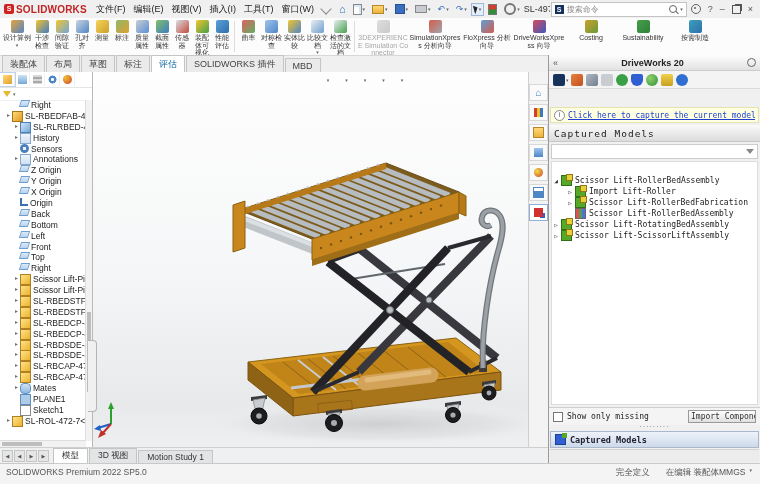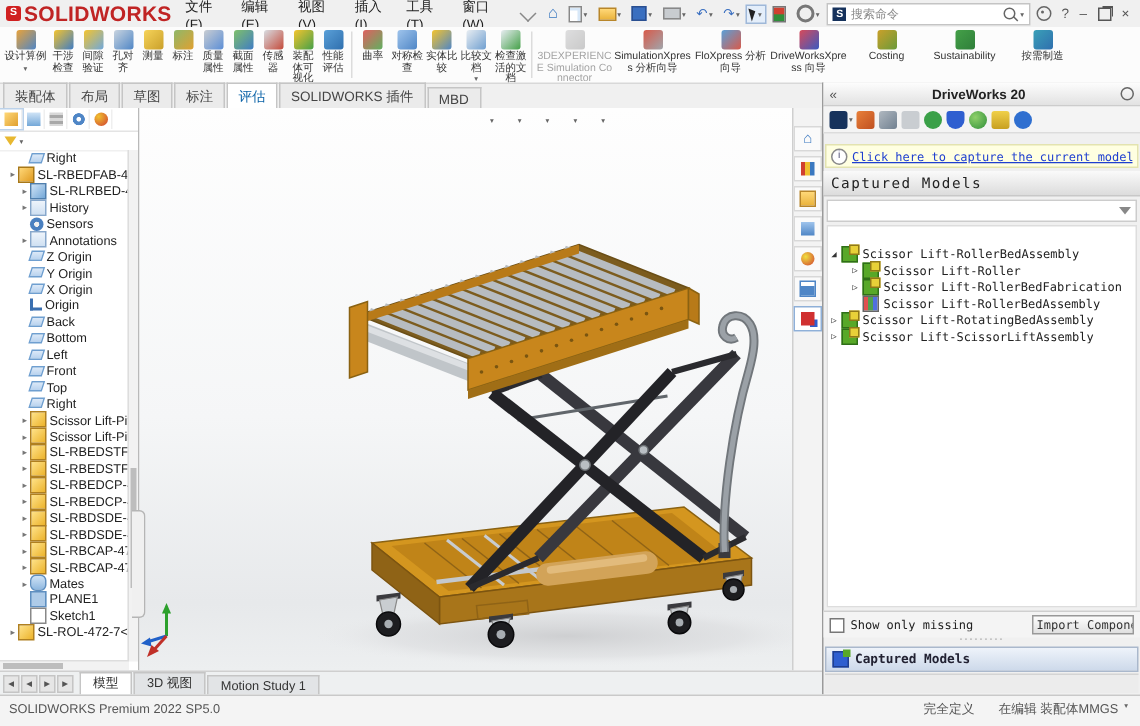--- a/index.html
+++ b/index.html
@@ -4,21 +4,21 @@
 <style>
   html,body{margin:0;padding:0}
   body{width:760px;height:484px;position:relative;overflow:hidden;background:#f0f0f0;
        font-family:"Liberation Sans",sans-serif;font-size:9px;color:#333}
   
   .titlebar{position:absolute;top:0;left:0;right:0;height:18px;background:#f0f0f0;
             border-bottom:1px solid #e0e0e0;display:flex;align-items:center;padding:0 4px;gap:1px}
   .brand{display:flex;align-items:center;gap:2px;margin-right:4px}
   .slogo{width:10px;height:10px;background:#d02020;color:#fff;font-size:7px;font-weight:bold;
          text-align:center;line-height:10px;border-radius:2px}
-  .bname{color:#c02424;font-weight:bold;font-size:14px;letter-spacing:.2px}
+  .bname{color:#c02424;font-weight:bold;font-size:10px;letter-spacing:.2px}
   .menu{padding:0 4px;color:#222;cursor:default}
   .pin{width:7px;height:7px;border-left:1px solid #888;border-bottom:1px solid #888;transform:rotate(-45deg);margin:0 3px}
   .qa{display:flex;align-items:center;gap:1px;margin-left:2px}
   .qbtn{display:flex;align-items:center;gap:1px;padding:1px 2px;border:1px solid transparent}
   .qbtn[data-active="true"]{border-color:#9fb8d8;background:#e4eefa}
   .car{font-size:5px;color:#666}
   .qa-home{color:#3a78c0;font-size:11px;line-height:10px}
   .qa-doc{width:7px;height:9px;background:#fff;border:1px solid #888;box-shadow:inset -2px 2px 0 #d8e8f8}
   .qa-folder{width:10px;height:7px;background:linear-gradient(#ffd878,#eab33c);border:1px solid #b8862a}
   .qa-disk{width:8px;height:8px;background:#3a6fc0;border:1px solid #2a4f90}
@@ -55,21 +55,21 @@
   .ctab[data-active="true"]{background:#fff;color:#0b63a8}
   
   .fpanel{position:absolute;top:72px;left:0;width:92px;bottom:37px;background:#fff;border-right:1px solid #b9b9b9;overflow:hidden}
   .ftabs{height:15px;display:flex;align-items:center;border-bottom:1px solid #e4e4e4}
   .ftab{width:14px;height:13px;display:flex;align-items:center;justify-content:center;border-right:1px solid #efefef}
   .ftab[data-active="true"]{background:#fff;outline:1px solid #bcd2ea}
   .fti{width:9px;height:9px}
   .ffilter{height:12px;display:flex;align-items:center;padding:0 3px;gap:2px;border-bottom:1px solid #f0f0f0}
   .funnel{width:0;height:0;border-left:4px solid transparent;border-right:4px solid transparent;border-top:6px solid #e8b830}
   .ftree{position:absolute;top:28px;bottom:6px;left:0;right:6px;overflow:hidden;font-size:8.5px}
-  .trow{display:flex;align-items:center;height:10.9px;white-space:nowrap;color:#222}
+  .trow{display:flex;align-items:flex-start;height:10.9px;white-space:nowrap;color:#222}
   .trow[data-lv="1"]{padding-left:5px}.trow[data-lv="2"]{padding-left:13px}
   .arr{width:7px;font-size:6px;color:#777;text-align:center;flex:none}
   .ti{width:9px;height:9px;flex:none;margin-right:2px}
   .ti-plane{background:linear-gradient(#dce9f8,#b8d2ee);border:1px solid #6f9fd0;transform:skewX(-18deg);height:5px;width:7px}
   .ti-asm{background:linear-gradient(135deg,#ffd878,#e09a20);border:1px solid #a87818}
   .ti-party{background:linear-gradient(135deg,#ffe38a,#ecb32c);border:1px solid #b08020}
   .ti-partb{background:linear-gradient(135deg,#cfe3f6,#74a8d8);border:1px solid #4f7fae}
   .ti-fold{background:linear-gradient(#eef4fb,#cfe0f2);border:1px solid #88a8cc}
   .ti-sens{background:radial-gradient(circle,#f0f0f0 25%,#4a80c0 30% 70%,#2f5f96);border-radius:50%}
   .ti-origin{border-left:2px solid #3a6fb0;border-bottom:2px solid #3a6fb0;width:6px;height:6px}
@@ -97,21 +97,21 @@
   .tsi{width:9px;height:9px;font-size:10px;line-height:9px;color:#3a78c0;text-align:center}
   
   .dwpanel{position:absolute;top:55px;right:0;width:212px;bottom:21px;background:#f0f0f0;
            border-left:1px solid #9a9a9a;display:flex;flex-direction:column;box-sizing:border-box}
   .dwhead{height:15px;flex:none;display:flex;align-items:center;background:linear-gradient(#fdfdfd,#e2e2e2);border-bottom:1px solid #ccc;padding:0 4px}
   .chev{color:#555;font-size:9px}
   .dwtitle{flex:1;text-align:center;font-weight:bold;font-size:9px;color:#222}
   .dwpin{width:7px;height:7px;border:1px solid #666;border-radius:50%;position:relative}
   .dwtools{height:17px;flex:none;display:flex;align-items:center;gap:2px;padding:0 4px;background:#f4f4f4;border-bottom:1px solid #dcdcdc}
   .dwt{width:12px;height:12px;border-radius:2px;flex:none}
-  .dwbanner{height:14px;flex:none;background:#ffffe1;border:1px solid #e3e3b0;display:flex;align-items:center;gap:3px;margin:7px 1px 0;padding:0 3px}
+  .dwbanner{height:14px;flex:none;background:#ffffe1;border:1px solid #e3e3b0;display:flex;align-items:center;gap:3px;margin:18px 1px 0;padding:0 3px}
   .info-i{width:9px;height:9px;border:1px solid #8a8a8a;border-radius:50%;color:#557;font-size:7px;text-align:center;line-height:8px;flex:none;background:#fff}
   .info-i::before{content:"i"}
   .dwlink{flex:1;text-align:center;color:#1f3fd0;text-decoration:underline;font-size:8px;font-family:"DejaVu Sans Mono",monospace;white-space:nowrap;overflow:hidden}
   .dwsection{height:16px;flex:none;background:linear-gradient(#fafafa,#dcdcdc);border-bottom:1px solid #c8c8c8;display:flex;align-items:center;padding:0 5px;font-family:"DejaVu Sans Mono",monospace;font-size:9.5px;letter-spacing:1px;color:#222;margin-top:2px}
   .dwfilter{height:13px;flex:none;margin:2px 2px 0;background:#fff;border:1px solid #ccc;display:flex;align-items:center;justify-content:flex-end;padding:0 3px}
   .funnel2{width:0;height:0;border-left:4px solid transparent;border-right:4px solid transparent;border-top:5px solid #888}
   .dwtree{flex:1;background:#fff;margin:2px;border:1px solid #ddd;overflow:hidden;font-family:"DejaVu Sans Mono",monospace;font-size:8px;padding-top:13px}
   .dwrow{display:flex;align-items:center;height:11px;white-space:nowrap;color:#222}
   .dwrow[data-lv="1"]{padding-left:14px}
   .dwarr{width:8px;text-align:center;font-size:6px;color:#333;flex:none}
@@ -885,21 +885,21 @@
 
       <div class="dwrow" data-lv="0">
         <span class="dwarr">◢</span>
         <span class="dwic dwic-asm"></span>
         <span class="lbl">Scissor Lift-RollerBedAssembly</span>
       </div>
 
       <div class="dwrow" data-lv="1">
         <span class="dwarr">▷</span>
         <span class="dwic dwic-asm"></span>
-        <span class="lbl">Scissor Lift-Roller</span>
+        <span class="lbl">Import Lift-Roller</span>
       </div>
 
       <div class="dwrow" data-lv="1">
         <span class="dwarr">▷</span>
         <span class="dwic dwic-asm"></span>
         <span class="lbl">Scissor Lift-RollerBedFabrication</span>
       </div>
 
       <div class="dwrow" data-lv="1">
         <span class="dwarr"></span>

